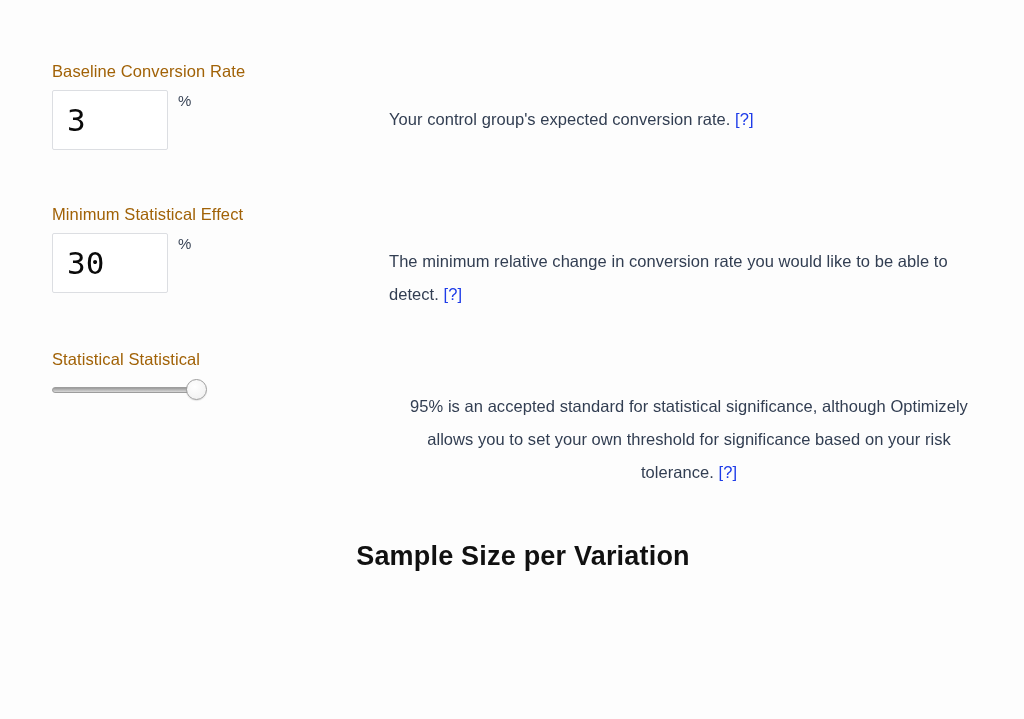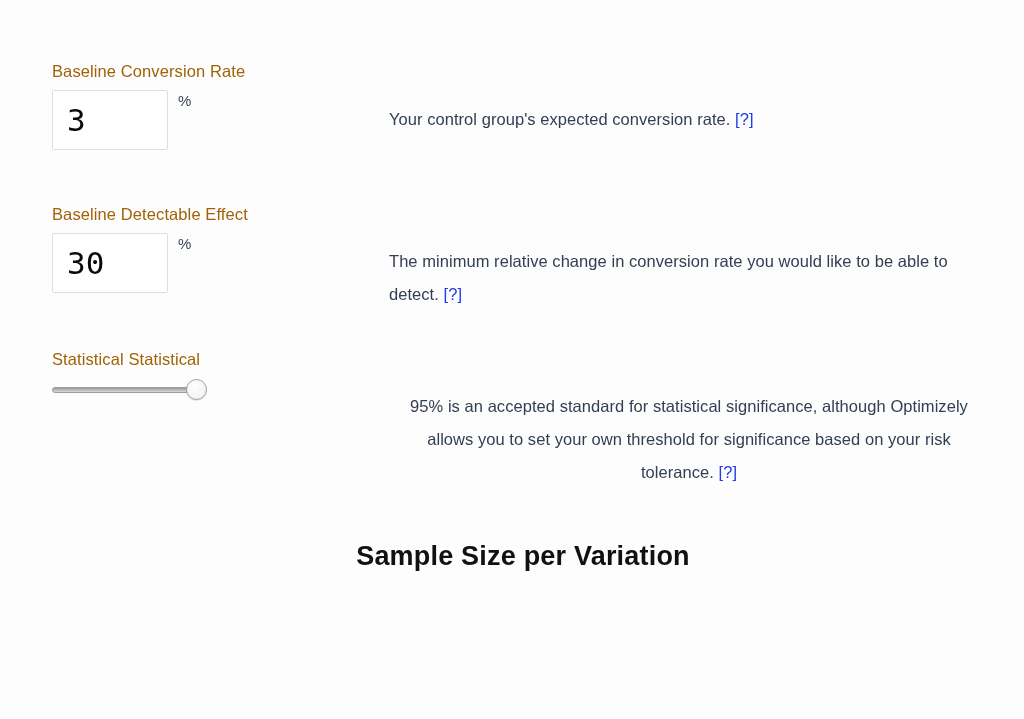--- a/index.html
+++ b/index.html
@@ -174,21 +174,21 @@
       <span class="pct-sign">%</span>
     </div>
   </div>
 
   <div class="desc desc-baseline">
     <span>Your control group's expected conversion rate.</span>
     <a class="help-link" href="#">[?]</a>
   </div>
 
   <div class="field-row row-mde">
-    <div class="field-label">Baseline Detectable Effect</div>
+    <div class="field-label">Minimum Statistical Effect</div>
     <div class="input-wrap">
       <input class="num-input" type="text" value="30" style="">
       <span class="pct-sign">%</span>
     </div>
   </div>
 
   <div class="desc desc-mde">
     <span>The minimum relative change in conversion rate you would like to be able to detect.</span>
     <a class="help-link" href="#">[?]</a>
   </div>

